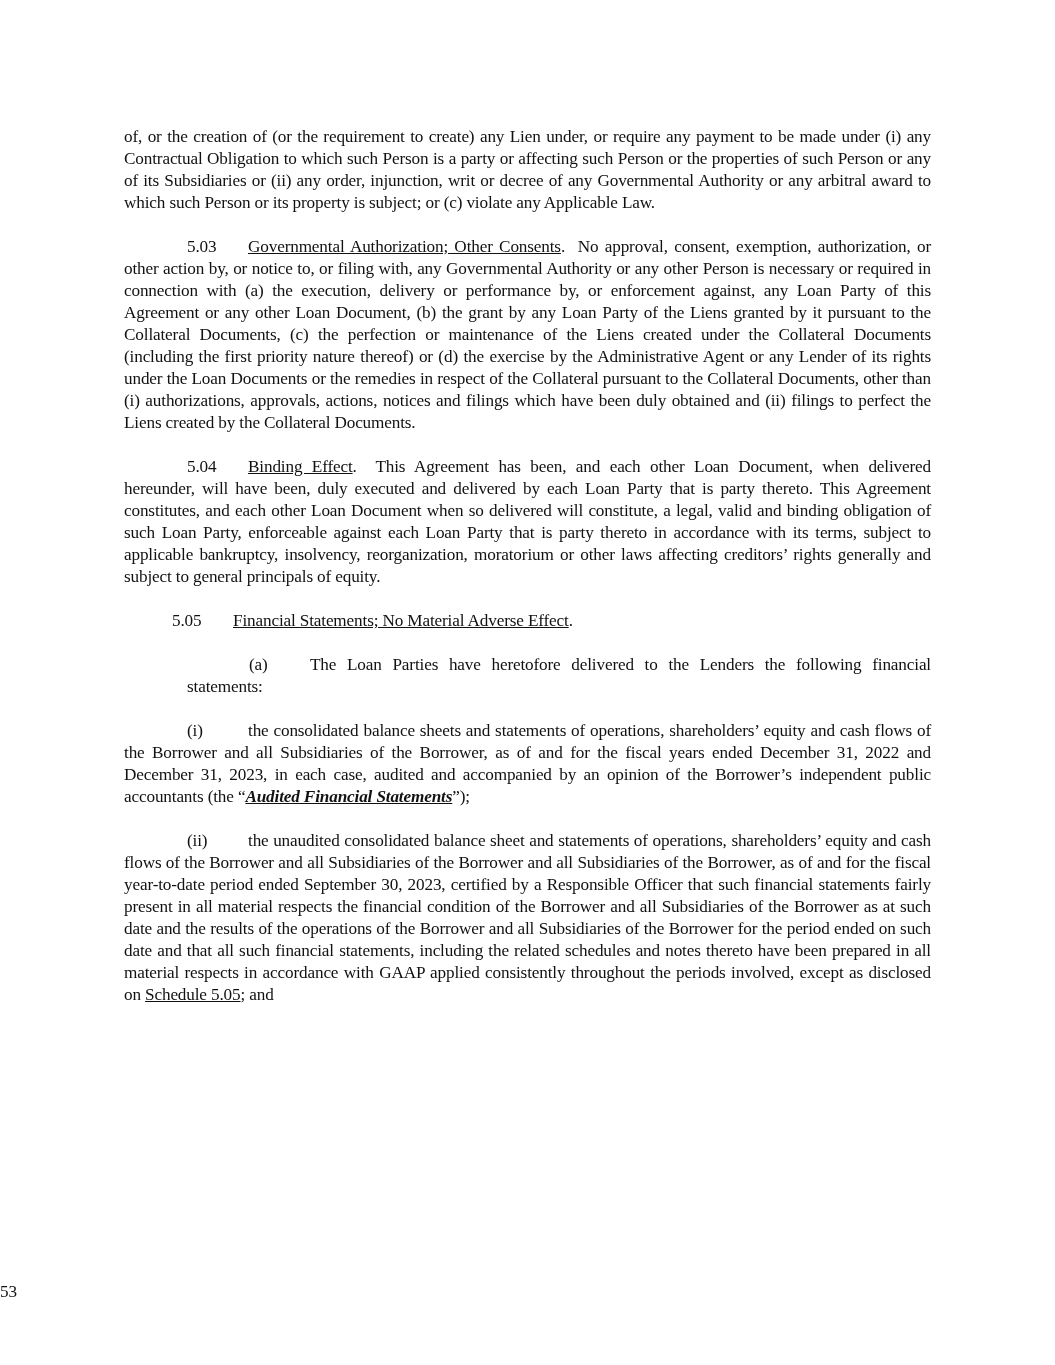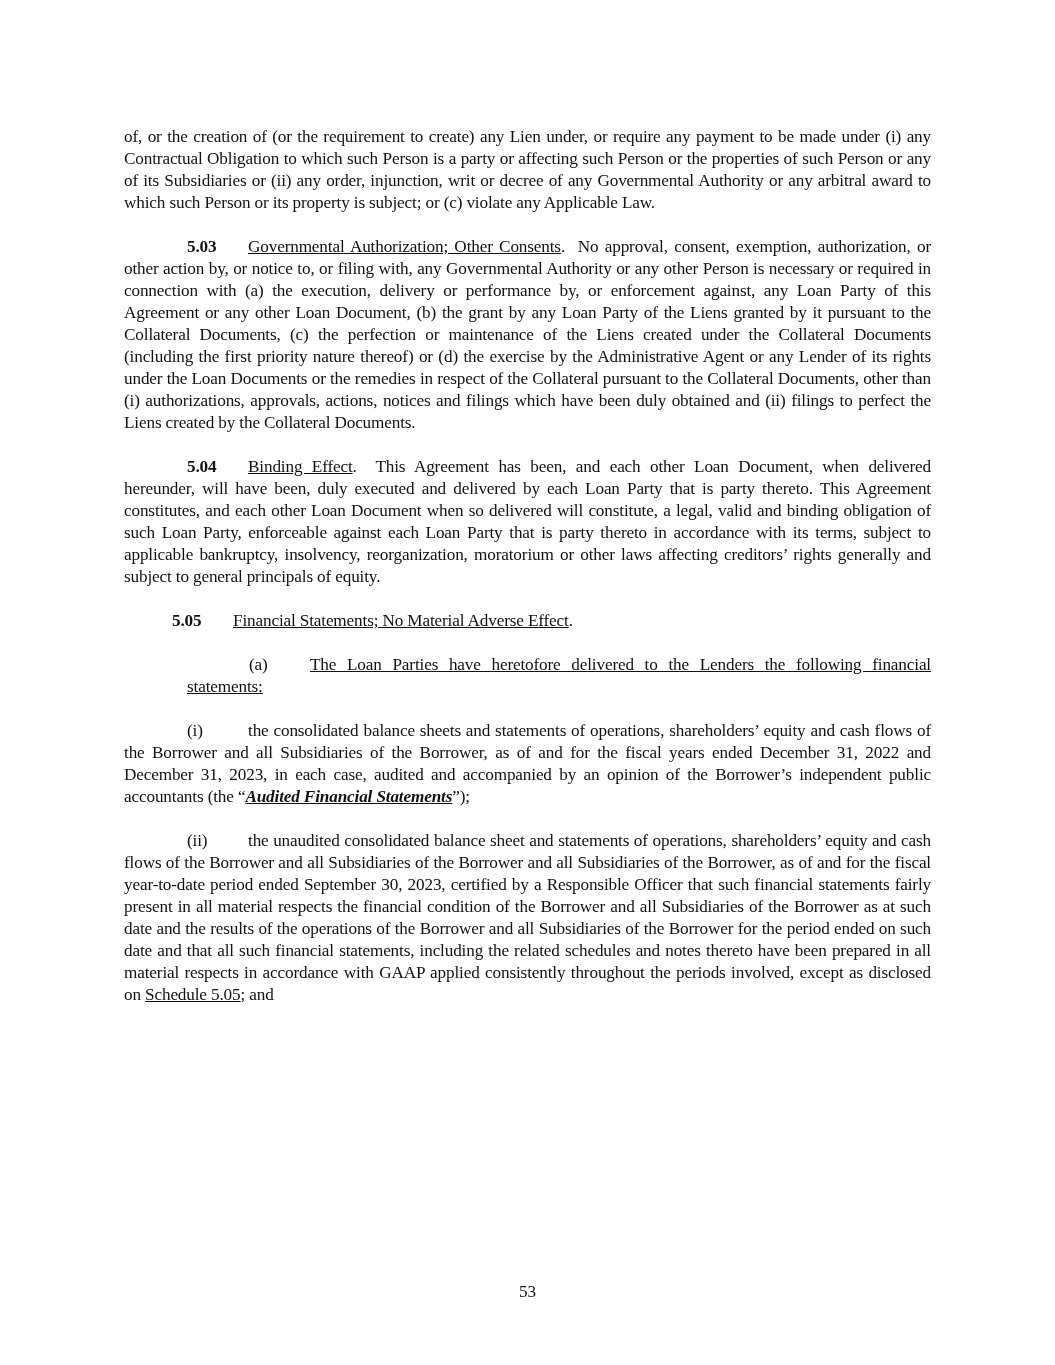--- a/index.html
+++ b/index.html
@@ -33,27 +33,26 @@
     }
     p {
       margin: 0;
       text-align: justify;
     }
     .para-gap { margin-top: 22px; }
     .indent-first { text-indent: 63px; }
     .sub-a {
       margin-left: 63px;
       text-indent: 62px;
-      text-decoration: underline;
     }
     .sub-roman {
       text-indent: 63px;
     }
     .sec-num {
-      font-weight: bold;
+      font-weight: normal;
       display: inline-block;
       width: 61px;
       text-indent: 0;
     }
     .sec-title {
       font-weight: normal;
       text-decoration: underline;
     }
     .enum-label {
       display: inline-block;
@@ -68,21 +67,21 @@
     .underline { text-decoration: underline; }
     .heading-line {
       margin-left: 48px;
       text-align: left;
     }
     .page-number {
       position: absolute;
       left: 0;
       width: 1055px;
       top: 1282px;
-      text-align: center;
+      text-align: left;
       font-size: 17.2px;
     }
   </style>
 </head>
 <body>
 
 <div class="page">
   <div class="body-text">
 
     <p><span>of, or the creation of (or the requirement to create) any Lien under, or require any payment to be made under (i) any Contractual Obligation to which such Person is a party or affecting such Person or the properties of such Person or any of its Subsidiaries or (ii) any order, injunction, writ or decree of any Governmental Authority or any arbitral award to which such Person or its property is subject; or (c) violate any Applicable Law.</span></p>

